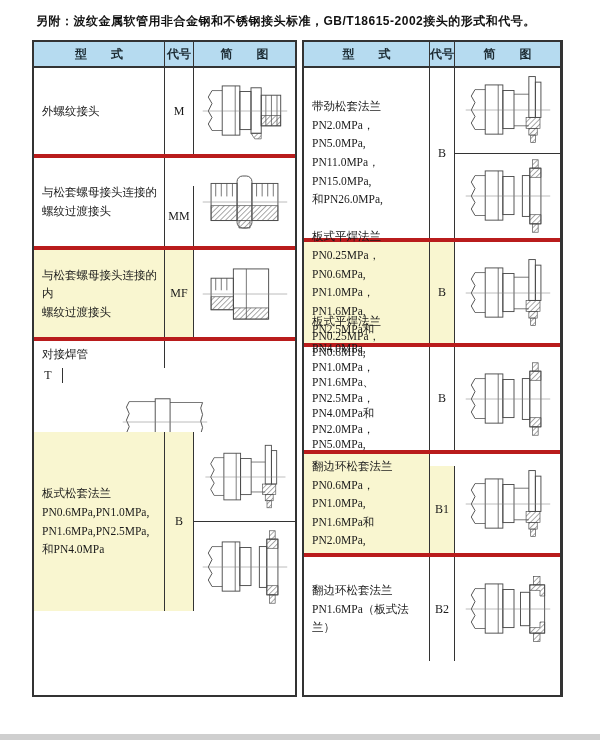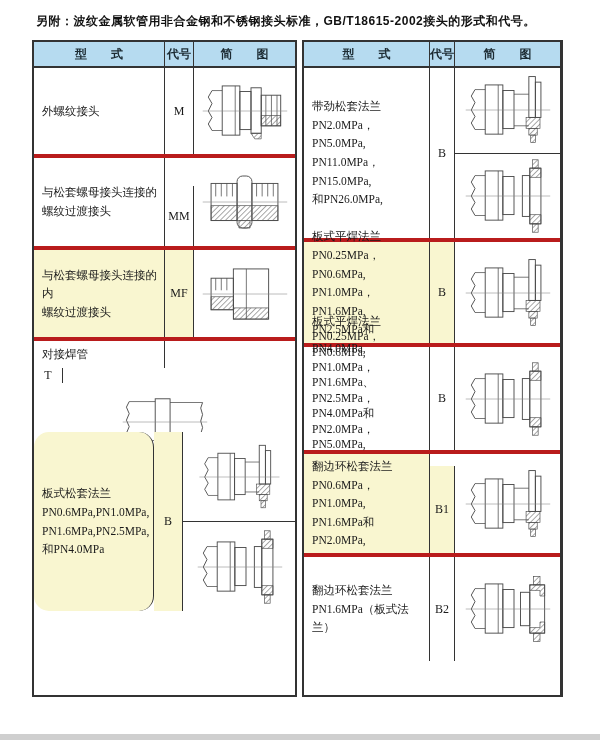--- a/index.html
+++ b/index.html
@@ -149,21 +149,21 @@
             <rect x="40" y="17" width="16" height="49" fill="none" stroke="#4a4a4a" stroke-width="1"></rect>
             <line x1="56" y1="21" x2="91" y2="21" stroke="#4a4a4a" stroke-width="0.8"></line>
             <line x1="56" y1="61" x2="91" y2="61" stroke="#4a4a4a" stroke-width="0.8"></line>
             <path d="M91 21 l-2 6 2 7 -2 7 2 7 -2 7 2 6" fill="none" stroke="#4a4a4a" stroke-width="1"></path>
             <line x1="5" y1="42" x2="96" y2="42" stroke="#888" stroke-width="0.6"></line>
           </svg>
         </div>
       </div>
     </div>
     <div class="row" style="height: 179px;">
-      <div class="c type-cell hl" style="width: 120px; border-radius: 15px;">板式松套法兰
+      <div class="c type-cell hl" style="width: 131px;">板式松套法兰
 PN0.6MPa,PN1.0MPa,
 PN1.6MPa,PN2.5MPa,
 和PN4.0MPa</div>
       <div class="c code-cell hl" style="width: 29px;">B</div>
       <div class="c diag-cell" style="flex: 1 1 0%;">
         <div class="sub divided">
           <svg viewBox="0 0 100 84" width="88" height="74">
             <path d="M15 20 l-4 7 4 7 -4 8 4 7 -4 7 4 7" fill="none" stroke="#4a4a4a" stroke-width="1"></path>
             <line x1="15" y1="20" x2="26" y2="20" stroke="#4a4a4a" stroke-width="0.8"></line>
             <line x1="15" y1="63" x2="26" y2="63" stroke="#4a4a4a" stroke-width="0.8"></line>

